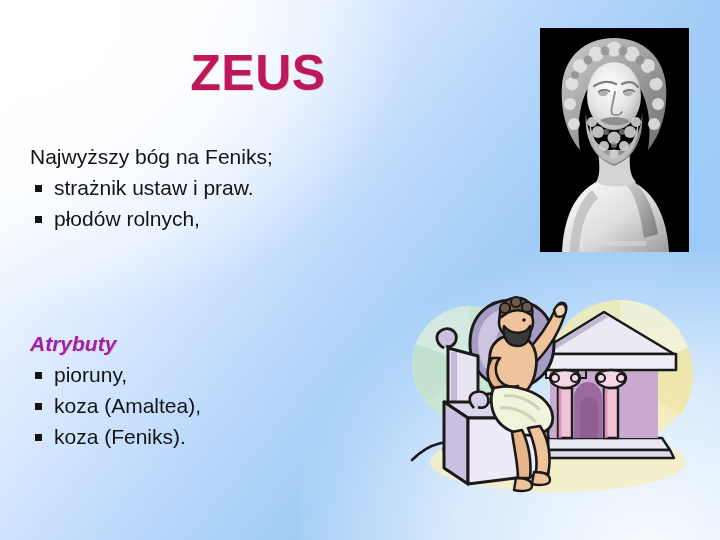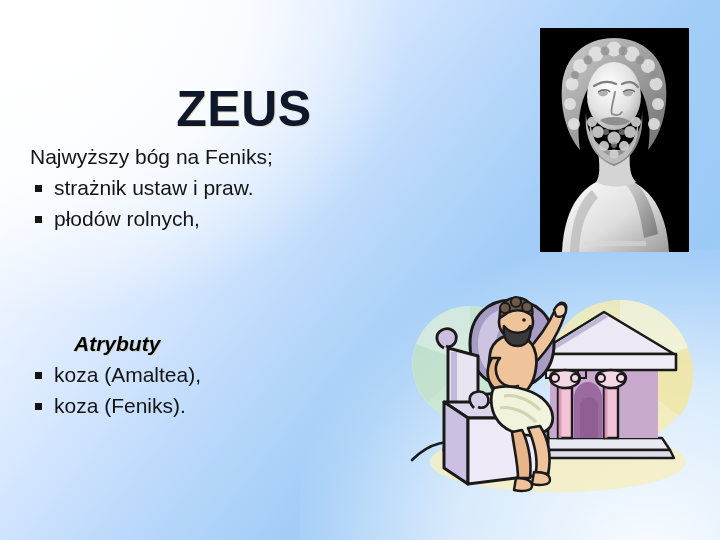--- a/index.html
+++ b/index.html
@@ -37,31 +37,30 @@
   #bg-hl-br {
     position: absolute;
     right: -140px; bottom: -180px;
     width: 560px; height: 470px;
     background: radial-gradient(ellipse at 62% 64%, rgba(255,255,255,0.92) 0%, rgba(255,255,255,0.6) 40%, rgba(255,255,255,0) 74%);
   }
 
   
   #title {
     position: absolute;
-    left: 14px;
+    left: 28px;
     top: 47px;
     width: 460px;
     text-align: center;
     font-size: 50px;
     font-weight: bold;
     line-height: 1.05;
-    color: #0f172a;
+    color: #be185d;
     letter-spacing: 0.5px;
     text-shadow: 1px 1px 0 rgba(180,140,20,0.25);
-    margin-top: 36px;
   }
 
   
   .body-block {
     position: absolute;
     left: 30px;
     color: #141414;
     font-size: 21px;
     line-height: 31px;
   }
@@ -77,27 +76,26 @@
   }
   .line.bullet .bullet-glyph {
     position: absolute;
     left: 5px;
     top: 0;
     font-size: 21px;
     line-height: 31px;
     color: #141414;
   }
   .section-heading {
-    color: #000000;
+    color: #a21caf;
     font-weight: bold;
     font-style: italic;
     font-size: 21px;
     line-height: 31px;
     text-shadow: 1px 1px 0 rgba(190,150,20,0.25);
-    margin-left: 44px;
   }
   .sq {
     display: inline-block;
     width: 7px;
     height: 7px;
     background: #141414;
     vertical-align: middle;
     margin-bottom: 2px;
   }
 
@@ -148,20 +146,24 @@
 
     <div class="line bullet">
       <span class="bullet-glyph"><span class="sq"></span></span>
       <span>płodów rolnych,</span>
     </div>
   </div>
 
   <div id="block-2" class="body-block">
     <div class="line section-heading">Atrybuty</div>
 
+    <div class="line bullet">
+      <span class="bullet-glyph"><span class="sq"></span></span>
+      <span>pioruny,</span>
+    </div>
 
     <div class="line bullet">
       <span class="bullet-glyph"><span class="sq"></span></span>
       <span>koza (Amaltea),</span>
     </div>
 
     <div class="line bullet">
       <span class="bullet-glyph"><span class="sq"></span></span>
       <span>koza (Feniks).</span>
     </div>

